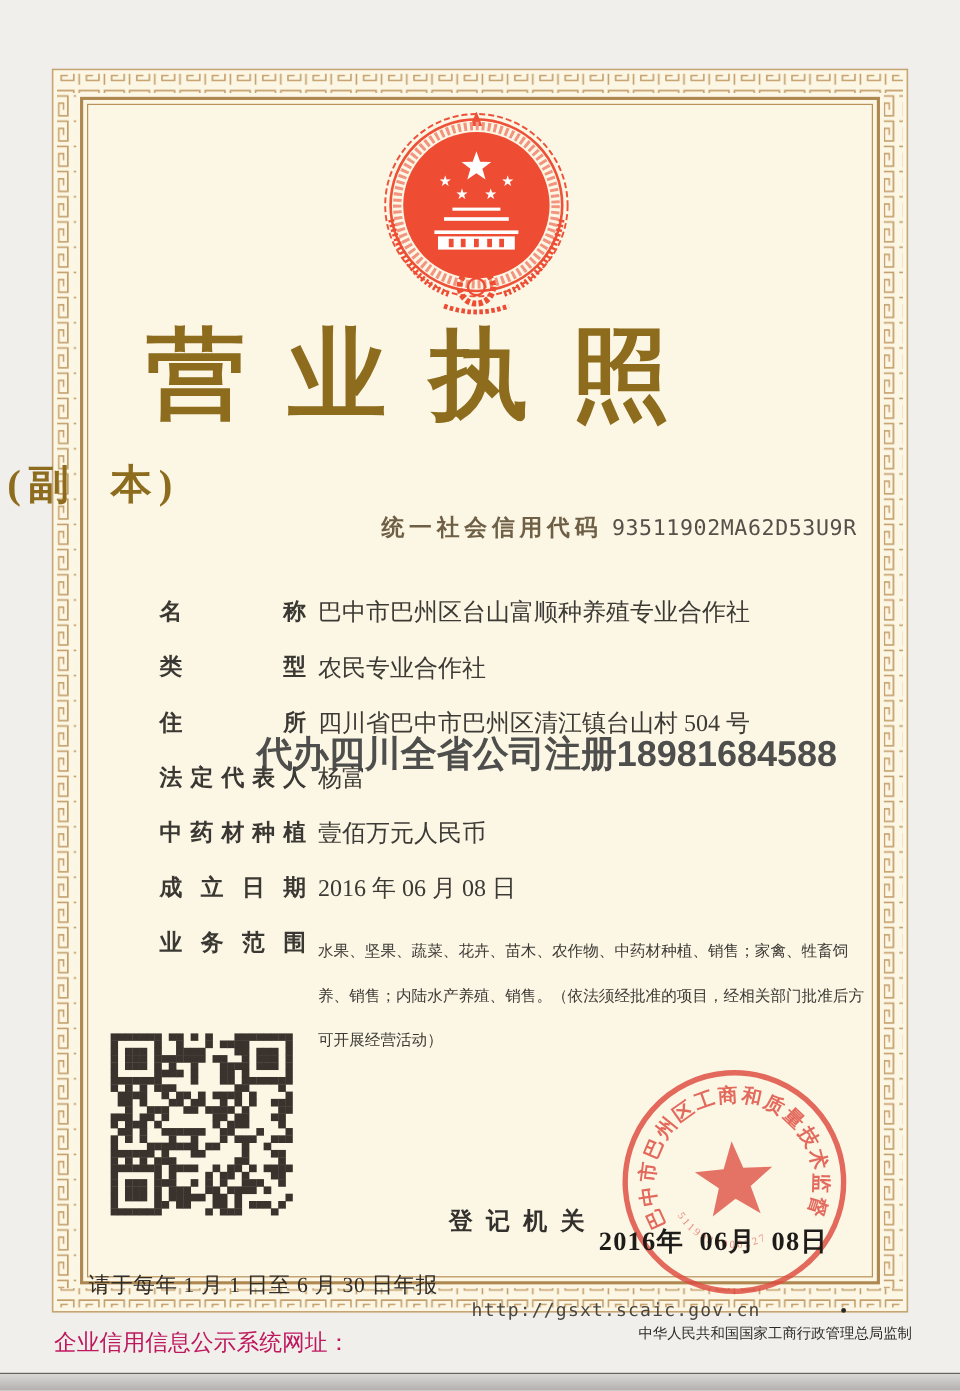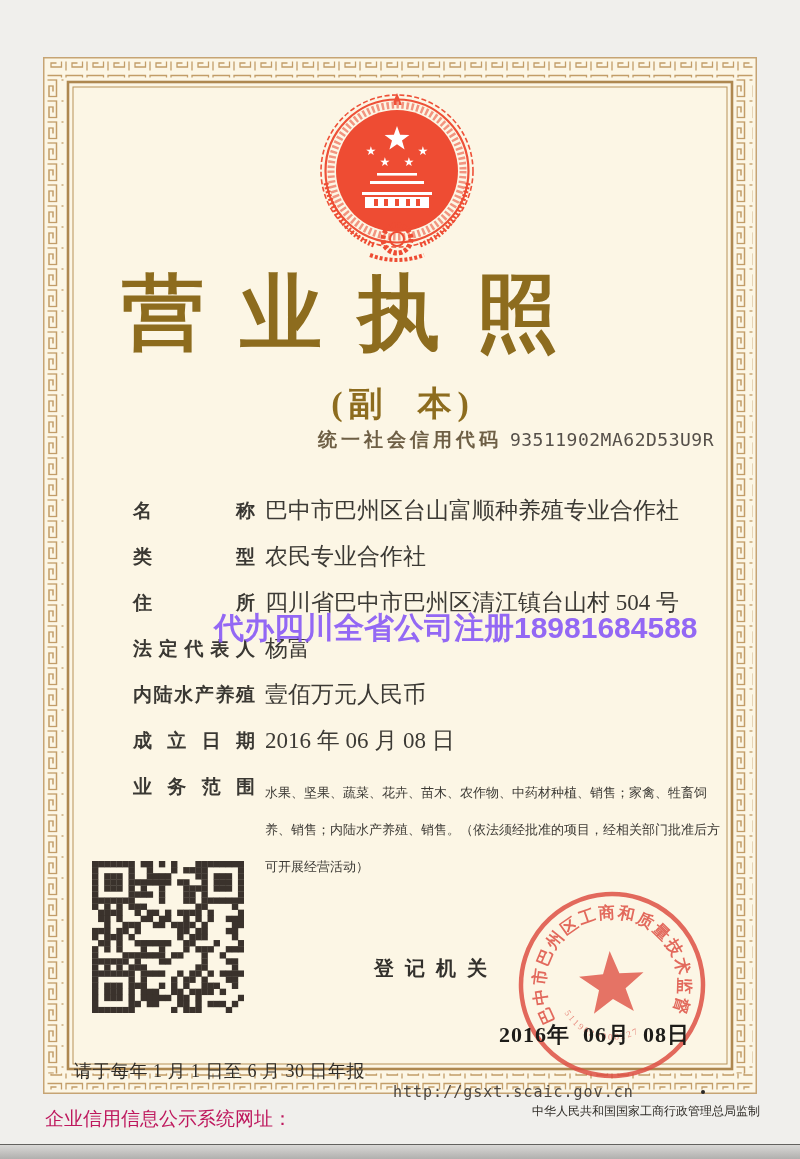--- a/index.html
+++ b/index.html
@@ -5,39 +5,39 @@
   html,body{margin:0;padding:0;background:#e7e6e3;}
   .scan{position:relative;width:800px;height:1159px;background:#f0efec;overflow:hidden;
         font-family:"Liberation Serif",serif;}
   
   .frame{position:absolute;left:43px;top:57px;}
   
   .emblem{position:absolute;left:318px;top:93px;}
   .title{position:absolute;left:0;top:272px;width:680px;text-align:center;
          font-family:"Liberation Sans",sans-serif;font-weight:bold;font-size:82px;line-height:1;
          color:#8d6c1e;letter-spacing:36px;text-indent:36px;}
-  .subtitle{position:absolute;left:0;top:381px;width:800px;text-align:center;
+  .subtitle{position:absolute;left:0;top:381px;width:800px;
             font-size:34px;font-weight:bold;color:#8d6c1e;letter-spacing:6px;text-indent:6px;white-space:pre;}
   .credit-line{position:absolute;top:427px;right:86px;white-space:nowrap;margin-left:12px;}
   .credit-label{font-size:19px;font-weight:bold;color:#6e5f45;letter-spacing:4px;margin-right:8px;}
   .credit-code{font-family:"DejaVu Sans Mono",monospace;font-size:18px;color:#56504a;letter-spacing:.5px;}
   
   .fields{position:absolute;left:133px;top:478px;width:594px;}
   .field-row{display:flex;margin-bottom:12px;min-height:26px;margin-top:20px;}
   .field-label{width:122px;flex:0 0 122px;font-family:"Liberation Sans",sans-serif;font-weight:bold;
                font-size:19px;color:#3a3833;text-align:justify;text-align-last:justify;line-height:26px;}
-  .field-value{margin-left:10px;font-size:23px;color:#3c3a35;line-height:26px;}
+  .field-value{margin-left:10px;font-size:20px;color:#3c3a35;line-height:26px;}
   .scope .field-value{font-size:13px;line-height:37px;width:462px;}
   
   .watermark{position:absolute;left:214px;top:608px;font-family:"Liberation Sans",sans-serif;
              font-weight:bold;font-size:30px;white-space:nowrap;opacity:.92;z-index:6;}
   
   .qr{position:absolute;left:92px;top:861px;}
   .annual-note{position:absolute;left:74px;top:1035px;font-size:18px;color:#2f2d29;letter-spacing:.5px;margin-top:24px;}
-  .registry{position:absolute;left:374px;top:955px;font-family:"Liberation Sans",sans-serif;
+  .registry{position:absolute;left:374px;top:1004px;font-family:"Liberation Sans",sans-serif;
             font-weight:bold;font-size:20px;color:#33312d;letter-spacing:11px;white-space:nowrap;text-align:right;}
   .stamp{position:absolute;left:517px;top:890px;opacity:.82;z-index:4;}
   .issue-date{position:absolute;left:499px;top:1020px;font-size:22px;font-weight:bold;color:#1d1c19;
               letter-spacing:1px;white-space:pre;z-index:5;}
   .url{position:absolute;left:393px;top:1083px;font-family:"DejaVu Sans Mono",monospace;
        font-size:15px;color:#4a453f;letter-spacing:1px;z-index:3;}
   .footer-left{position:absolute;left:45px;top:1106px;font-size:19px;color:#be185d;}
   .footer-right{position:absolute;right:40px;top:1103px;font-size:12px;color:#2f2c27;}
   .speck{position:absolute;left:701px;top:1090px;width:4px;height:4px;border-radius:50%;background:#2a2825;}
   .bottom-strip{position:absolute;left:0;top:1144px;width:800px;height:15px;
@@ -122,34 +122,34 @@
     </div>
     <div class="field-row">
       <div class="field-label">住所</div>
       <div class="field-value">四川省巴中市巴州区清江镇台山村 504 号</div>
     </div>
     <div class="field-row">
       <div class="field-label">法定代表人</div>
       <div class="field-value">杨富</div>
     </div>
     <div class="field-row">
-      <div class="field-label">内陆水产养殖</div>
+      <div class="field-label">中药材种植</div>
       <div class="field-value">壹佰万元人民币</div>
     </div>
     <div class="field-row">
       <div class="field-label">成立日期</div>
       <div class="field-value">2016 年 06 月 08 日</div>
     </div>
     <div class="field-row scope">
       <div class="field-label">业务范围</div>
       <div class="field-value">水果、坚果、蔬菜、花卉、苗木、农作物、中药材种植、销售；家禽、牲畜饲养、销售；内陆水产养殖、销售。（依法须经批准的项目，经相关部门批准后方可开展经营活动）</div>
     </div>
   </div>
 
-  <div class="watermark" style="color:#8b5cf6">代办四川全省公司注册18981684588</div>
+  <div class="watermark" style="color:#404040">代办四川全省公司注册18981684588</div>
 
   <svg class="qr" id="qr-svg" width="152" height="152" viewBox="0 0 152 152">
       <rect x="0" y="0" width="6.38" height="6.38" fill="#3a322c"></rect>
       <rect x="6.08" y="0" width="6.38" height="6.38" fill="#3a322c"></rect>
       <rect x="12.16" y="0" width="6.38" height="6.38" fill="#3a322c"></rect>
       <rect x="18.240000000000002" y="0" width="6.38" height="6.38" fill="#3a322c"></rect>
       <rect x="24.32" y="0" width="6.38" height="6.38" fill="#3a322c"></rect>
       <rect x="30.4" y="0" width="6.38" height="6.38" fill="#3a322c"></rect>
       <rect x="36.480000000000004" y="0" width="6.38" height="6.38" fill="#3a322c"></rect>
       <rect x="48.64" y="0" width="6.38" height="6.38" fill="#3a322c"></rect>

